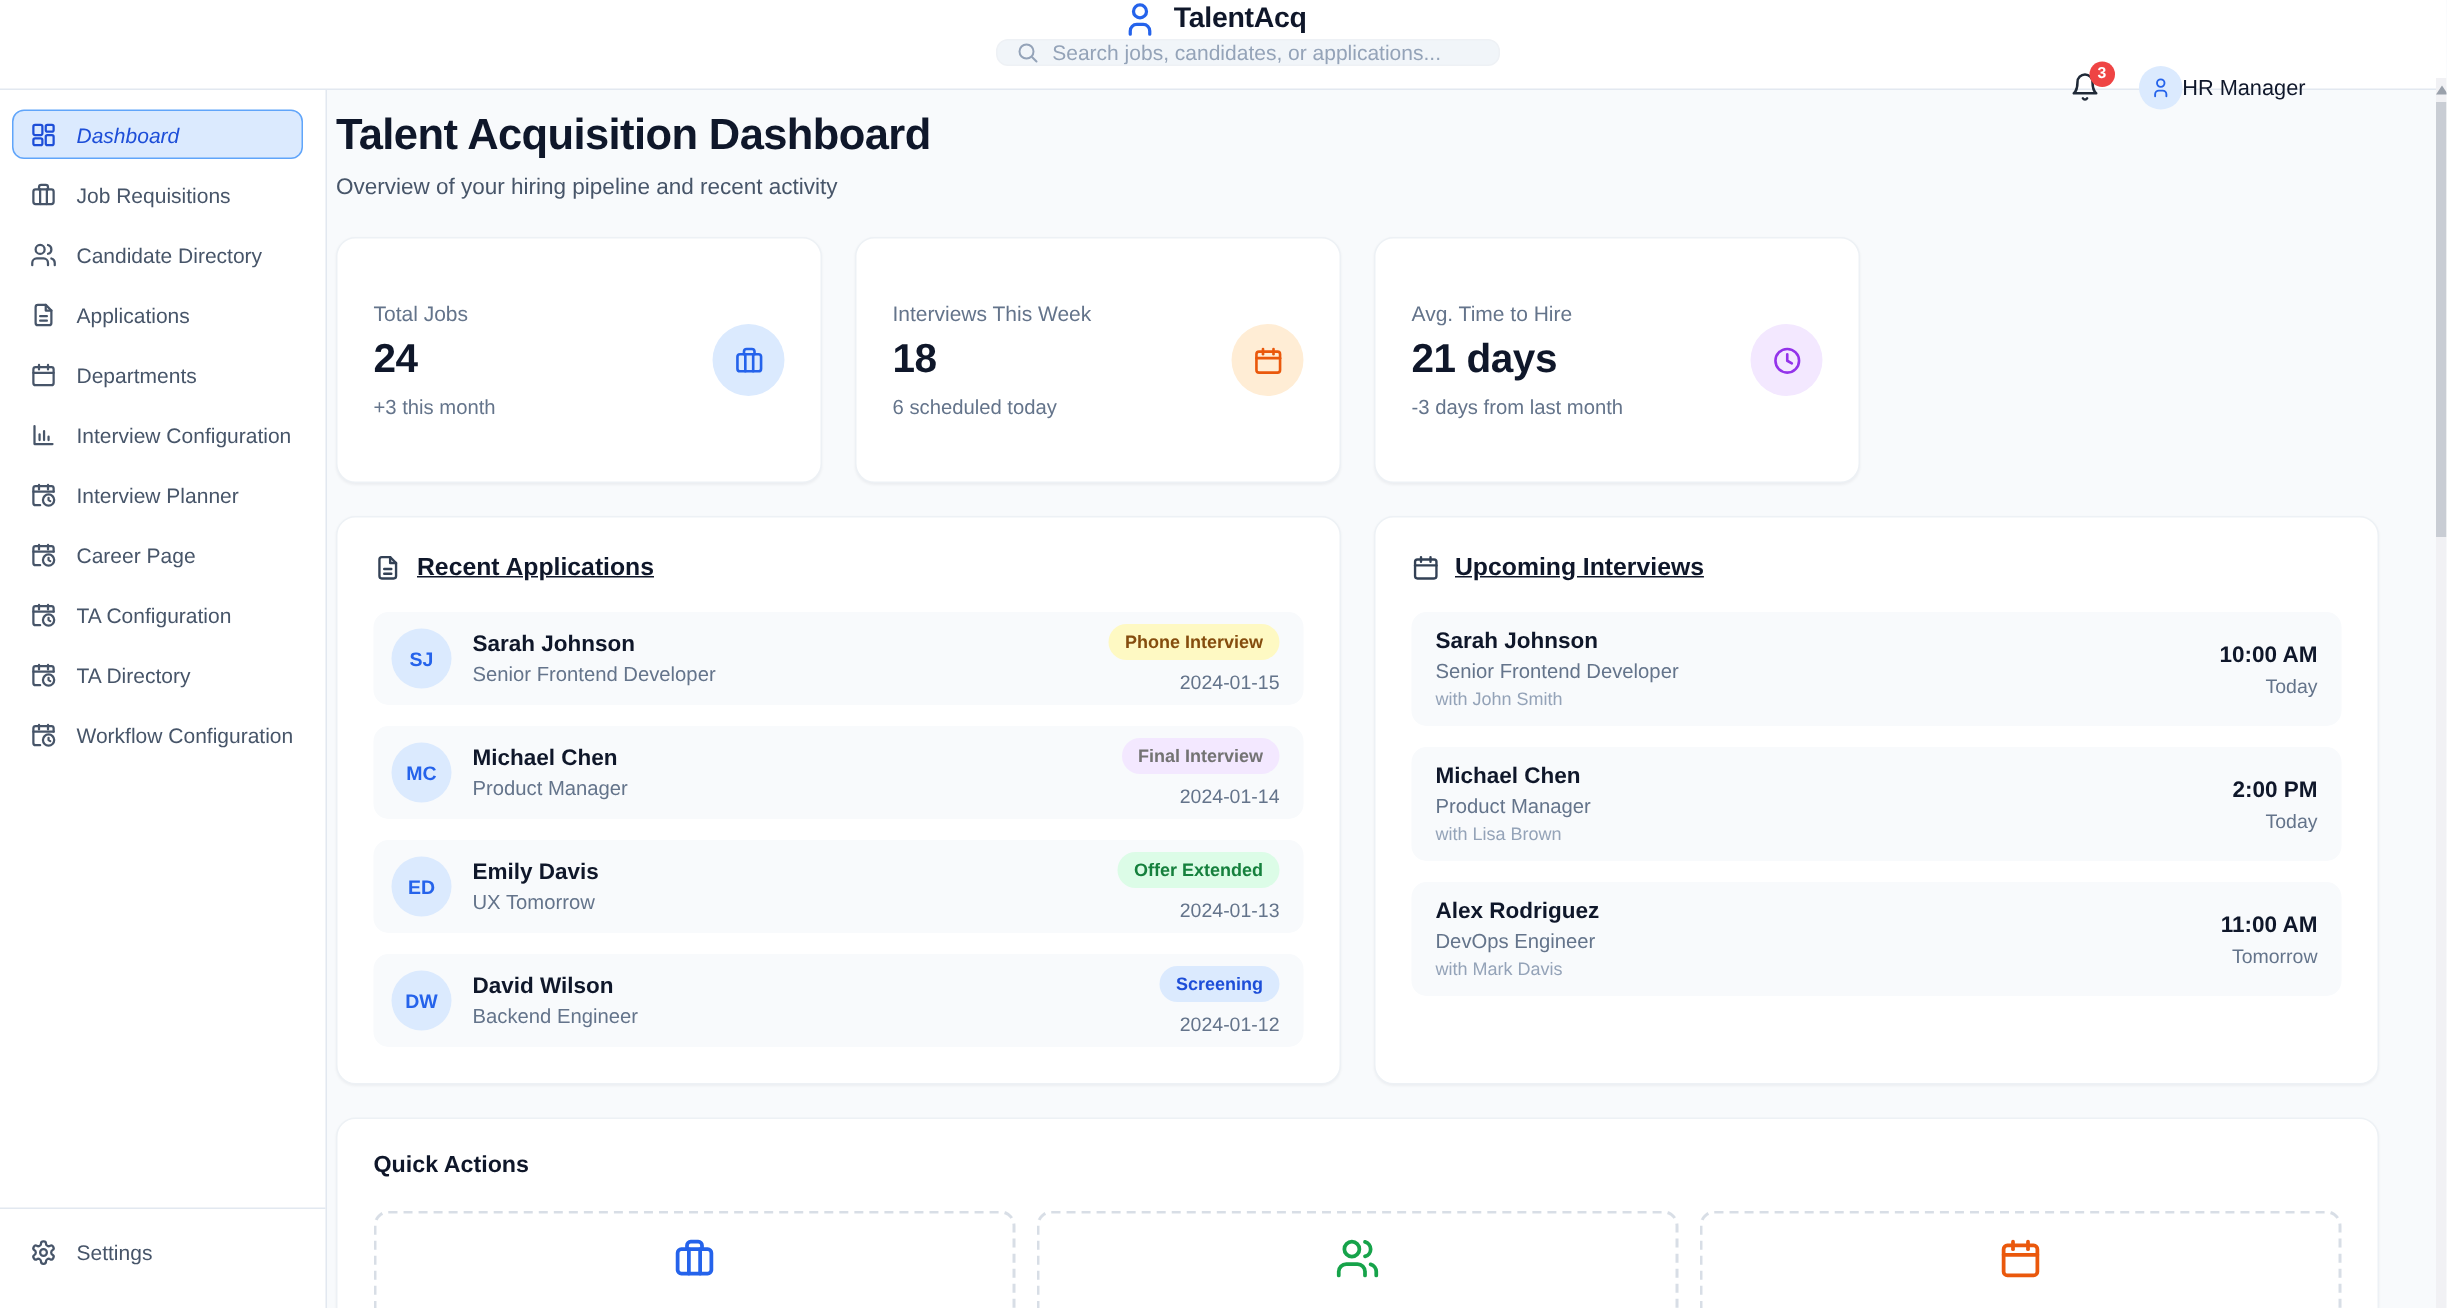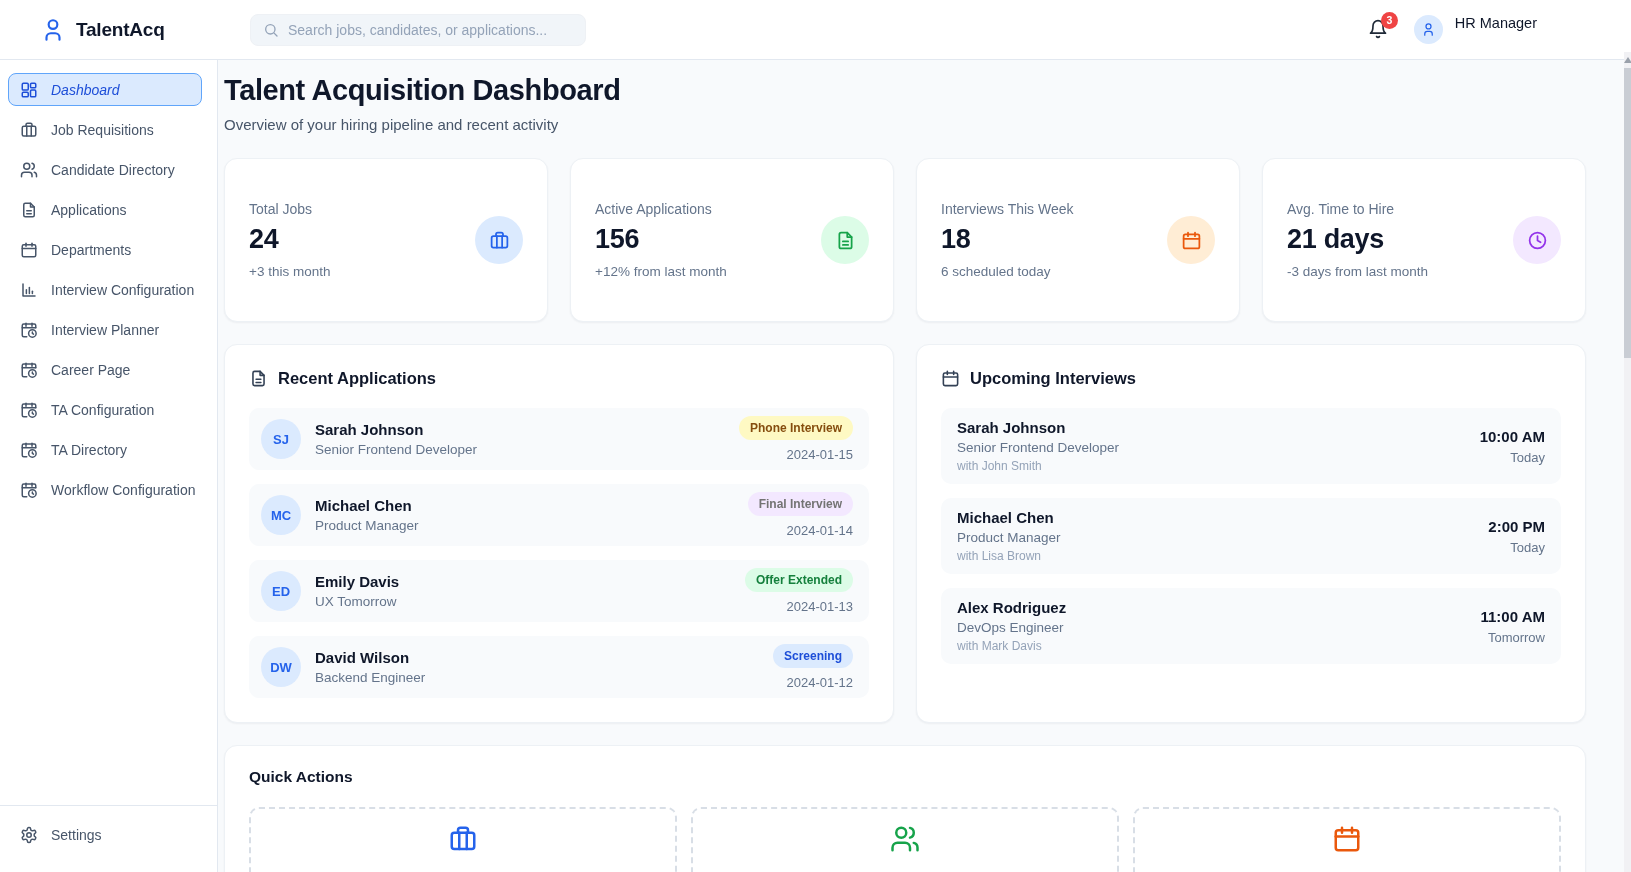--- a/index.html
+++ b/index.html
@@ -8,21 +8,21 @@
     font-family:"Liberation Sans", sans-serif;
     background:#f8fafc; color:#0f172a;
     overflow:hidden; position:relative;
   }
   .ic { fill:none; stroke:currentColor; stroke-width:2; stroke-linecap:round; stroke-linejoin:round; display:block; }
 
   
   .topbar {
     position:absolute; top:0; left:0; width:1631px; height:60px;
     background:#ffffff; border-bottom:1px solid #e2e8f0;
-    display:flex; align-items:center; z-index:20;
+    display:flex; align-items:center; z-index:20;flex-direction:column;
   }
   .brand { width:218px; flex:none; display:flex; align-items:center; gap:10px; padding-left:40px; }
   .brand .logo-ic { color:#2563eb; width:26px; height:26px; }
   .brand-name { font-size:19px; font-weight:700; color:#0f172a; letter-spacing:-0.2px; }
   .search {
     margin-left:32px; width:336px; height:32px; background:#f1f5f9;
     border:1px solid #eef1f5; border-radius:8px;
     display:flex; align-items:center; gap:9px; padding:0 12px;
   }
   .search svg { width:16px; height:16px; color:#94a3b8; flex:none; }
@@ -32,21 +32,21 @@
   }
   .search input::placeholder { color:#94a3b8; }
   .top-right { margin-left:auto; display:flex; align-items:center; gap:24px; padding-right:94px; }
   .bell-wrap { position:relative; width:22px; height:22px; cursor:pointer; color:#1f2937; }
   .bell-wrap svg { width:20px; height:20px; }
   .notif-badge {
     position:absolute; top:-7px; right:-8px; min-width:17px; height:17px;
     background:#ef4444; color:#fff; border-radius:999px; font-size:10.5px; font-weight:700;
     display:flex; align-items:center; justify-content:center; padding:0 4px;
   }
-  .user-chip { display:flex; align-items:flex-start; gap:12px; cursor:pointer; }
+  .user-chip { display:flex; align-items:center; cursor:pointer; }
   .user-avatar {
     width:29px; height:29px; border-radius:50%; background:#dbeafe; color:#2563eb;
     display:flex; align-items:center; justify-content:center;
   }
   .user-avatar svg { width:15px; height:15px; }
   .user-name { font-size:14.5px; color:#0f172a; }
 
   
   .sidebar {
     position:absolute; top:52px; left:0; bottom:0; width:218px;
@@ -80,21 +80,21 @@
   .stat-value { font-size:27px; font-weight:800; color:#0f172a; margin-top:7px; letter-spacing:-0.3px; }
   .stat-sub { font-size:13.5px; color:#64748b; margin-top:9px; }
   .stat-icon { width:48px; height:48px; border-radius:50%; display:flex; align-items:center; justify-content:center; flex:none; }
   .stat-icon svg { width:21px; height:21px; }
 
   .panels { display:grid; grid-template-columns:1fr 1fr; gap:22px; margin-top:22px; }
   .panel {
     background:#fff; border:1px solid #edf1f5; border-radius:13px;
     box-shadow:0 1px 2px rgba(15,23,42,0.05); padding:24px;
   }
-  .panel-header { display:flex; align-items:center; gap:10px; margin-bottom:20px; }
+  .panel-header { display:flex; align-items:center; gap:10px; margin-bottom:20px;text-decoration:underline; }
   .panel-header svg { width:19px; height:19px; color:#334155; }
   .panel-title { font-size:16.5px; font-weight:700; color:#0f172a; }
 
   .app-row {
     background:#f8fafc; border-radius:10px; height:62px; padding:0 16px 0 12px;
     display:flex; align-items:center; margin-bottom:14px; cursor:pointer;
   }
   .app-row:last-child { margin-bottom:0; }
   .row-avatar {
     width:40px; height:40px; border-radius:50%; background:#dbeafe; color:#2563eb;
@@ -309,35 +309,20 @@
         <div class="stat-label">Total Jobs</div>
         <div class="stat-value">24</div>
         <div class="stat-sub">+3 this month</div>
       </div>
       <div class="stat-icon" style="background:#dbeafe;color:#2563eb">
         <svg class="ic" viewBox="0 0 24 24">
             <rect x="3" y="7" width="18" height="13" rx="2"></rect>
             <path d="M8 7V5a2 2 0 0 1 2-2h4a2 2 0 0 1 2 2v2"></path>
             <path d="M9 7v13"></path>
             <path d="M15 7v13"></path>
-          </svg>
-      </div>
-    </div>
-    <div class="stat-card">
-      <div>
-        <div class="stat-label">Active Applications</div>
-        <div class="stat-value">156</div>
-        <div class="stat-sub">+12% from last month</div>
-      </div>
-      <div class="stat-icon" style="background:#dcfce7;color:#16a34a">
-        <svg class="ic" viewBox="0 0 24 24">
-            <path d="M14 3H7a2 2 0 0 0-2 2v14a2 2 0 0 0 2 2h10a2 2 0 0 0 2-2V8z"></path>
-            <path d="M14 3v5h5"></path>
-            <path d="M9 13h6"></path>
-            <path d="M9 17h6"></path>
           </svg>
       </div>
     </div>
     <div class="stat-card">
       <div>
         <div class="stat-label">Interviews This Week</div>
         <div class="stat-value">18</div>
         <div class="stat-sub">6 scheduled today</div>
       </div>
       <div class="stat-icon" style="background:#ffedd5;color:#ea580c">

